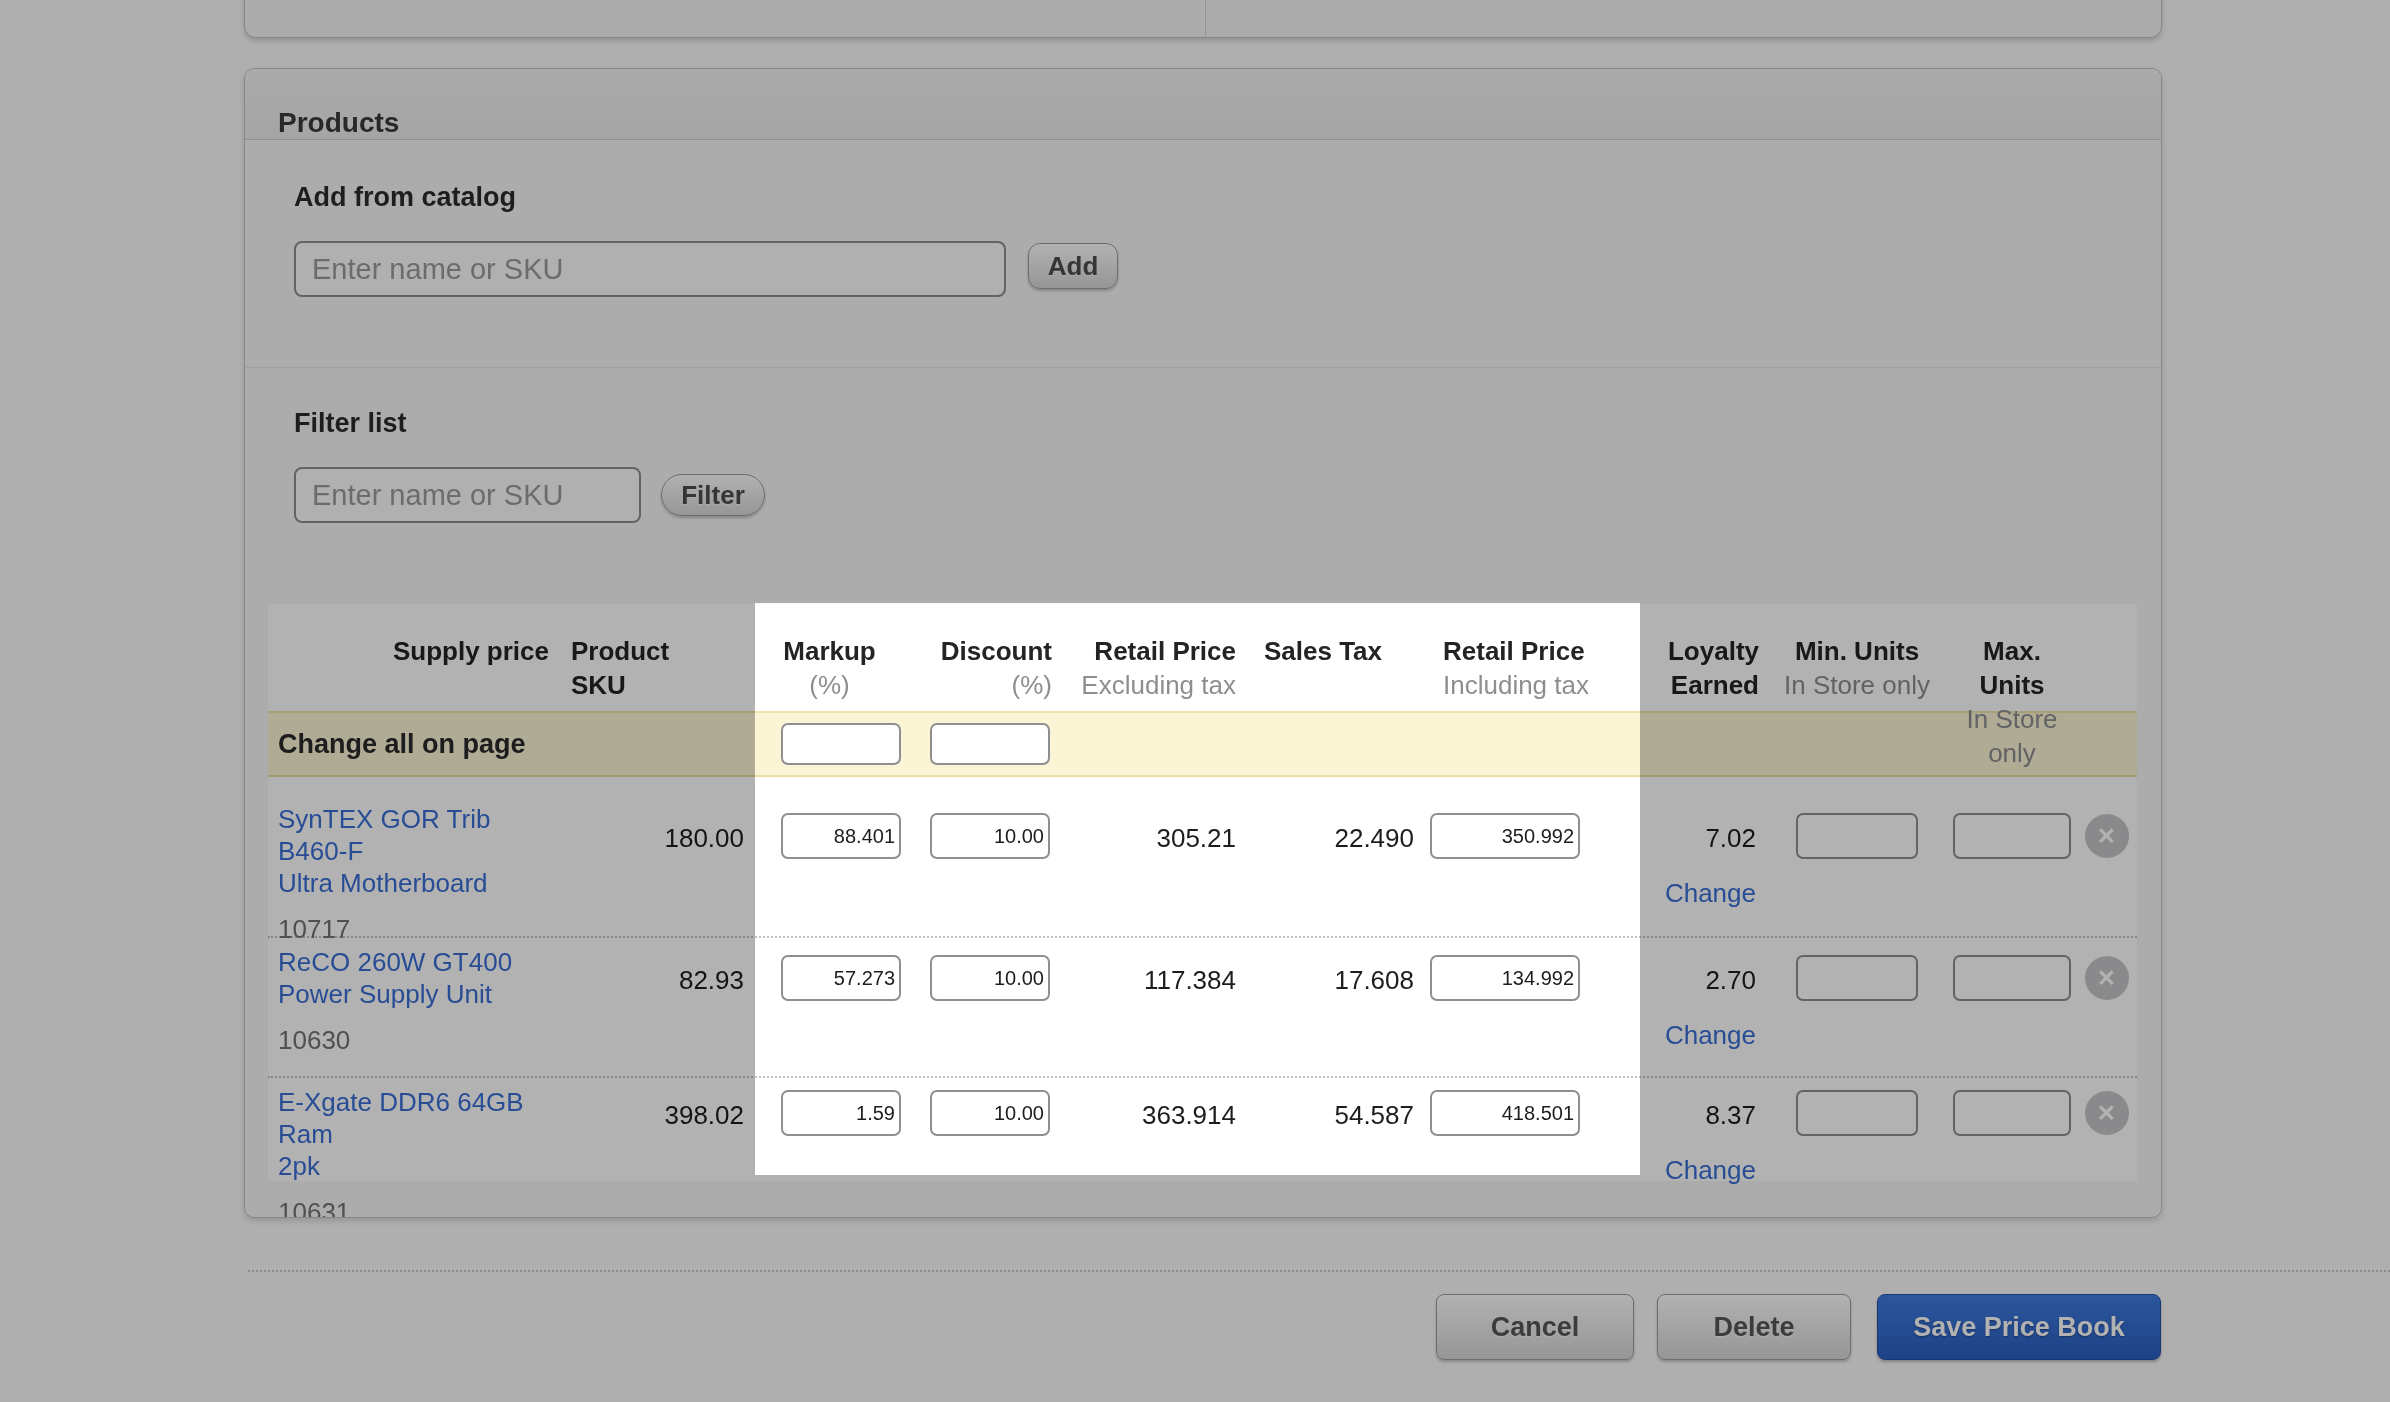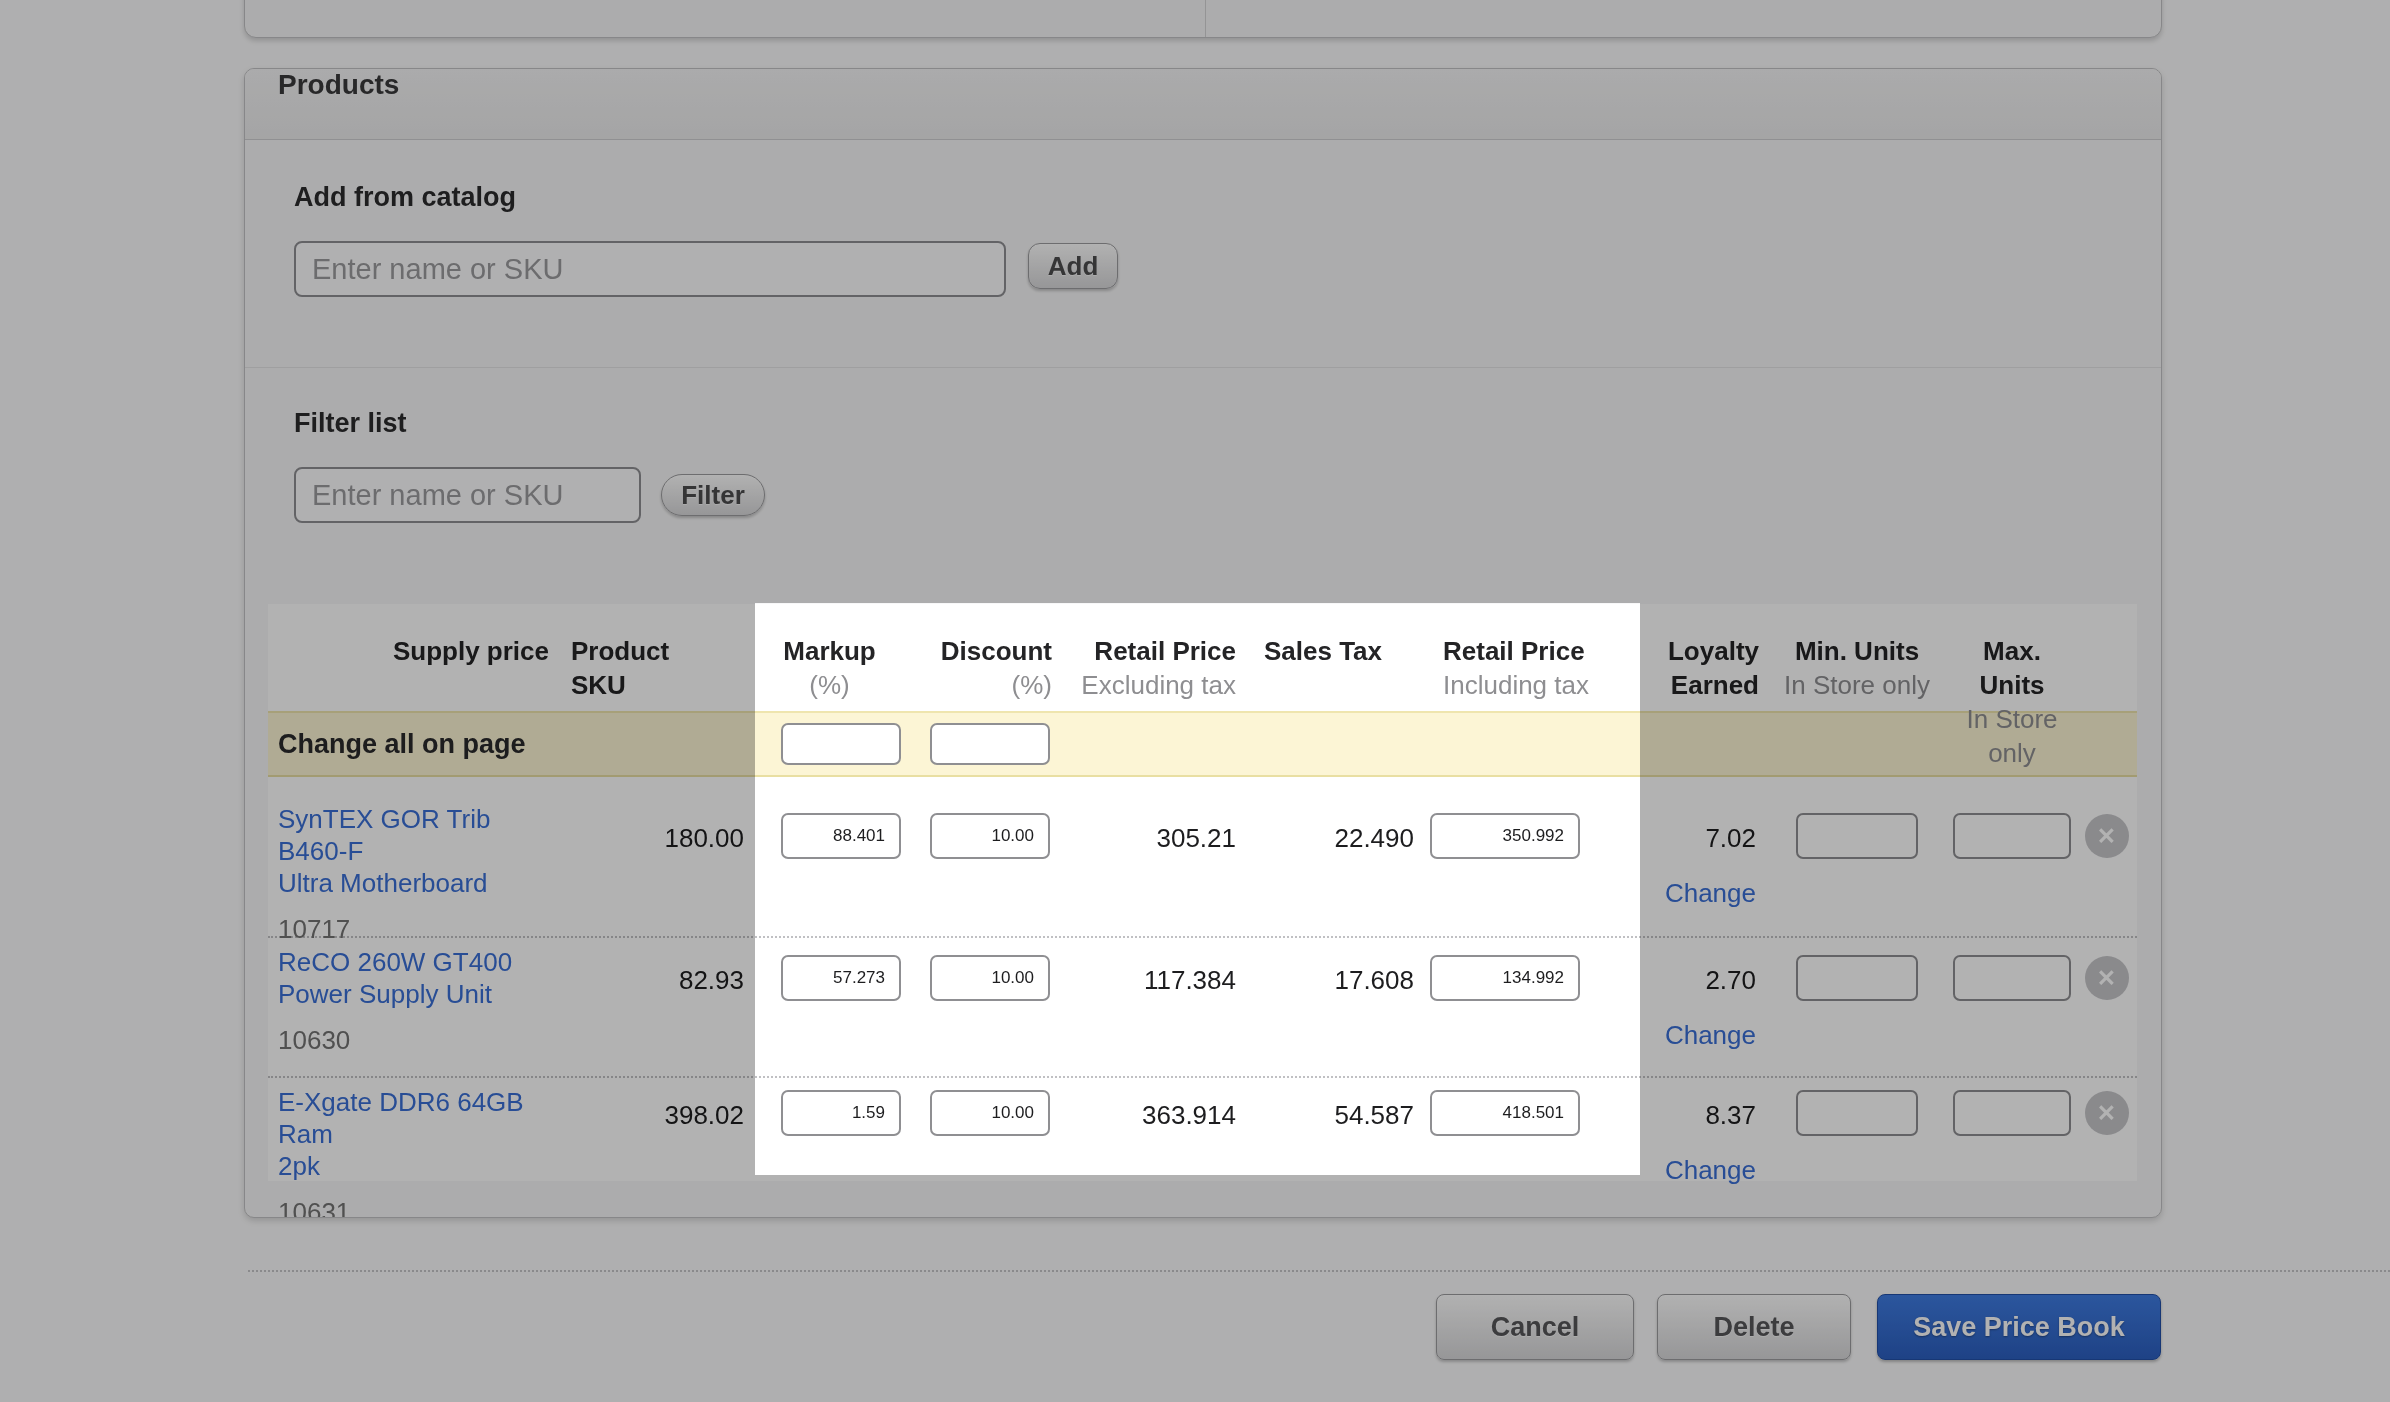--- a/index.html
+++ b/index.html
@@ -18,21 +18,21 @@
   .tp-divider { position:absolute; left:960px; top:0; width:1px; height:100%; background:#d4d4d6; }
 
   
   .panel {
     position:absolute; left:244px; top:68px; width:1918px; height:1150px;
     background:#f7f7f8; border:1px solid #c2c2c4; border-radius:10px;
     box-shadow:0 3px 6px rgba(0,0,0,0.15); box-sizing:border-box; overflow:hidden;
   }
   .panel-header {
     height:70px; background:linear-gradient(#f5f5f6,#ececed);
-    border-bottom:1px solid #cfcfd1; display:flex; align-items:flex-start; padding-left:33px;
+    border-bottom:1px solid #cfcfd1; display:flex; align-items:flex-end; padding-left:33px;
   }
   .panel-header h2 { margin:0; font-size:28px; font-weight:bold; color:#3a3a3c; }
 
   .section { padding-left:49px; }
   .add-section { padding-top:42px; padding-bottom:70px; }
   .filter-section { border-top:1px solid #e4e4e6; padding-top:40px; }
   .section h3 { margin:0 0 28px 0; font-size:27px; font-weight:bold; color:#2b2b2d; }
   .input-row { display:flex; align-items:flex-start; }
 
   .text-input {
@@ -90,21 +90,21 @@
 
   .cell-val { font-size:26px; color:#1d1d1f; padding-top:var(--vt); text-align:right; }
   .val-supply   { padding-right:12px; }
   .val-retailex { padding-right:28px; }
   .val-salestax { padding-right:16px; }
   .cell-loyalty { padding-right:10px; }
   .change-link { display:inline-block; margin-top:24px; color:#3a6fd6; font-size:26px; text-decoration:none; cursor:pointer; }
 
   .num-input {
     height:46px; box-sizing:border-box; border:2px solid #8f8f92; border-radius:7px;
-    background:#ffffff; text-align:right; padding:0 14px; font-size:17px; color:#1d1d1f;
+    background:#ffffff; text-align:right; padding:0 4px; font-size:20px; color:#1d1d1f;
     font-family:"Liberation Sans", sans-serif; margin-top:var(--it);
   }
   .in-markup   { width:120px; justify-self:end; margin-right:15px; }
   .in-discount { width:120px; justify-self:end; margin-right:14px; }
   .in-retailinc{ width:150px; justify-self:start; }
   .in-min      { width:122px; justify-self:center; }
   .in-max      { width:118px; justify-self:center; }
   .mini { height:42px; margin-top:0; }
 
   .cell-remove { display:flex; justify-content:center; align-items:flex-start; padding-top:calc(var(--it) + 1px); }

